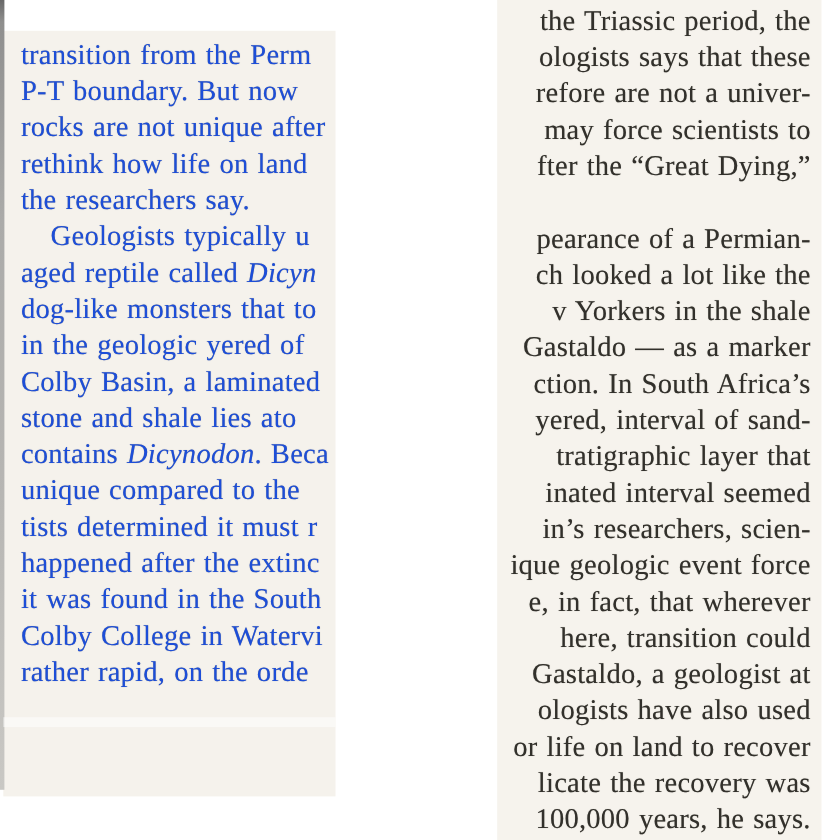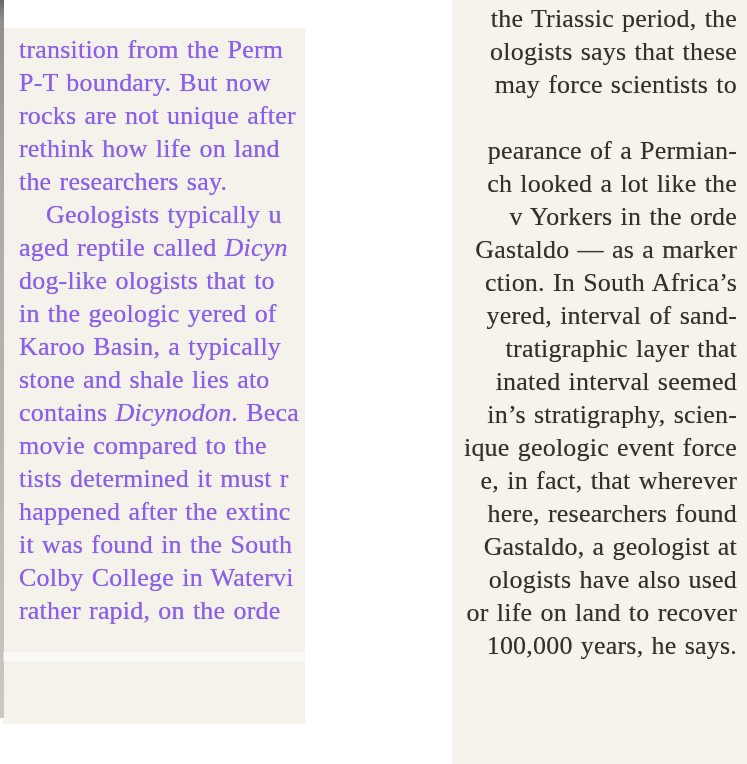--- a/index.html
+++ b/index.html
@@ -77,95 +77,104 @@
 <div class="stage">
 
   <div id="left-paper" class="paper" style="background: rgb(245, 242, 236);"></div>
 
   <div id="right-paper" class="paper" style="background: rgb(246, 243, 237);"></div>
 
   <div id="edge-strip"></div>
 
   <div id="artifact-band"></div>
 
-  <div id="left-text" class="textcol" style="color: #8b5cf6;">
+  <div id="left-text" class="textcol" style="color: #1d4ed8;">
       <div class="line"><span class="line-inner"><span>transition from the Perm</span></span></div>
       <div class="line"><span class="line-inner"><span>P-T boundary. But now</span></span></div>
       <div class="line"><span class="line-inner"><span>rocks are not unique after</span></span></div>
       <div class="line"><span class="line-inner"><span>rethink how life on land</span></span></div>
       <div class="line"><span class="line-inner"><span>the researchers say.</span></span></div>
       <div class="line indent"><span class="line-inner"><span>Geologists typically u</span></span></div>
       <div class="line"><span class="line-inner"><span>aged reptile called </span><i>Dicyn</i></span></div>
-      <div class="line"><span class="line-inner"><span>dog-like ologists that to</span></span></div>
+      <div class="line"><span class="line-inner"><span>dog-like monsters that to</span></span></div>
       <div class="line"><span class="line-inner"><span>in the geologic yered of</span></span></div>
-      <div class="line"><span class="line-inner"><span>Karoo Basin, a typically</span></span></div>
+      <div class="line"><span class="line-inner"><span>Colby Basin, a laminated</span></span></div>
       <div class="line"><span class="line-inner"><span>stone and shale lies ato</span></span></div>
       <div class="line"><span class="line-inner"><span>contains </span><i>Dicynodon</i><span>. Beca</span></span></div>
-      <div class="line"><span class="line-inner"><span>movie compared to the</span></span></div>
+      <div class="line"><span class="line-inner"><span>unique compared to the</span></span></div>
       <div class="line"><span class="line-inner"><span>tists determined it must r</span></span></div>
       <div class="line"><span class="line-inner"><span>happened after the extinc</span></span></div>
       <div class="line"><span class="line-inner"><span>it was found in the South</span></span></div>
       <div class="line"><span class="line-inner"><span>Colby College in Watervi</span></span></div>
       <div class="line"><span class="line-inner"><span>rather rapid, on the orde</span></span></div>
     </div>
 
   <div id="right-text" class="textcol" style="color: rgb(50, 48, 43);">
       <div class="line">
         <span class="line-inner"><span>the Triassic period, the</span></span>
       </div>
       <div class="line">
         <span class="line-inner"><span>ologists says that these</span></span>
       </div>
       <div class="line">
+        <span class="line-inner"><span>refore are not a univer-</span></span>
+      </div>
+      <div class="line">
         <span class="line-inner"><span>may force scientists to</span></span>
+      </div>
+      <div class="line">
+        <span class="line-inner"><span>fter the “Great Dying,”</span></span>
       </div>
       <div class="spacer"></div>
       <div class="line">
         <span class="line-inner"><span>pearance of a Permian-</span></span>
       </div>
       <div class="line">
         <span class="line-inner"><span>ch looked a lot like the</span></span>
       </div>
       <div class="line">
-        <span class="line-inner"><span>v Yorkers in the orde</span></span>
+        <span class="line-inner"><span>v Yorkers in the shale</span></span>
       </div>
       <div class="line">
         <span class="line-inner"><span>Gastaldo — as a marker</span></span>
       </div>
       <div class="line">
         <span class="line-inner"><span>ction. In South Africa’s</span></span>
       </div>
       <div class="line">
         <span class="line-inner"><span>yered, interval of sand-</span></span>
       </div>
       <div class="line">
         <span class="line-inner"><span>tratigraphic layer that</span></span>
       </div>
       <div class="line">
         <span class="line-inner"><span>inated interval seemed</span></span>
       </div>
       <div class="line">
-        <span class="line-inner"><span>in’s stratigraphy, scien-</span></span>
+        <span class="line-inner"><span>in’s researchers, scien-</span></span>
       </div>
       <div class="line">
         <span class="line-inner"><span>ique geologic event force</span></span>
       </div>
       <div class="line">
         <span class="line-inner"><span>e, in fact, that wherever</span></span>
       </div>
       <div class="line">
-        <span class="line-inner"><span>here, researchers found</span></span>
+        <span class="line-inner"><span>here, transition could</span></span>
       </div>
       <div class="line">
         <span class="line-inner"><span>Gastaldo, a geologist at</span></span>
       </div>
       <div class="line">
         <span class="line-inner"><span>ologists have also used</span></span>
       </div>
       <div class="line">
         <span class="line-inner"><span>or life on land to recover</span></span>
       </div>
       <div class="line">
+        <span class="line-inner"><span>licate the recovery was</span></span>
+      </div>
+      <div class="line">
         <span class="line-inner"><span>100,000 years, he says.</span></span>
       </div>
     </div>
 
 </div>
 
 </body></html>

